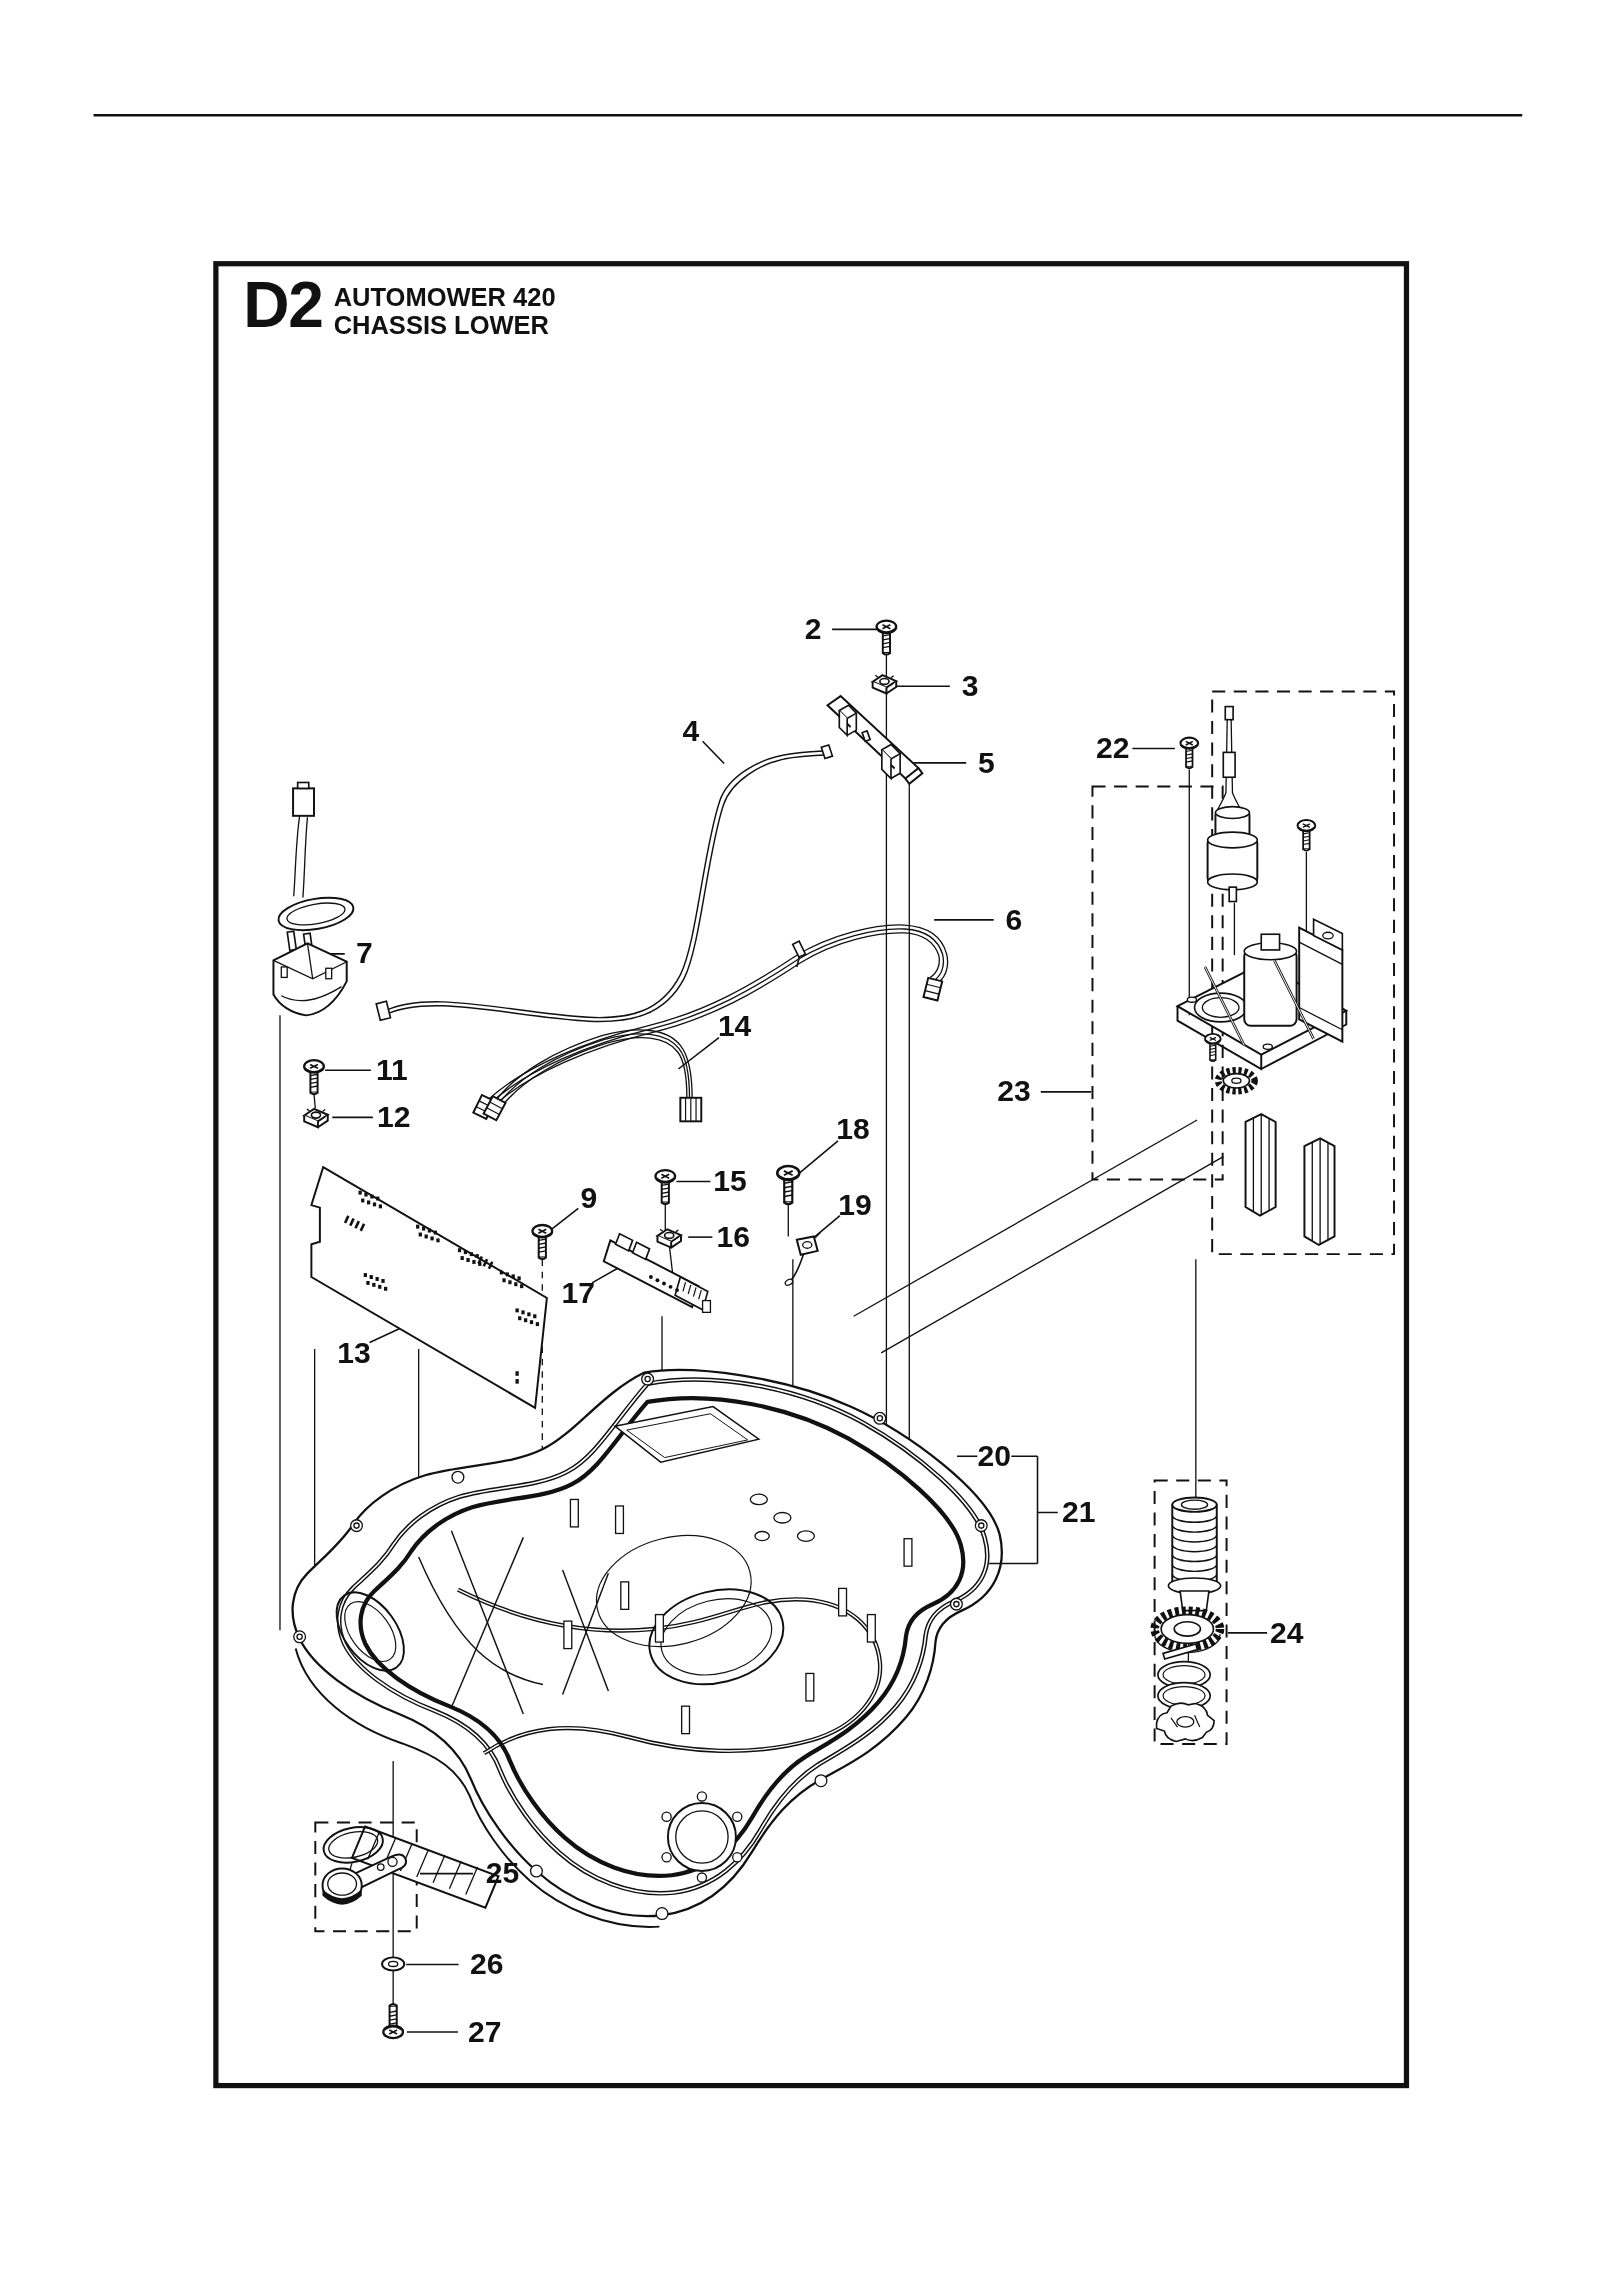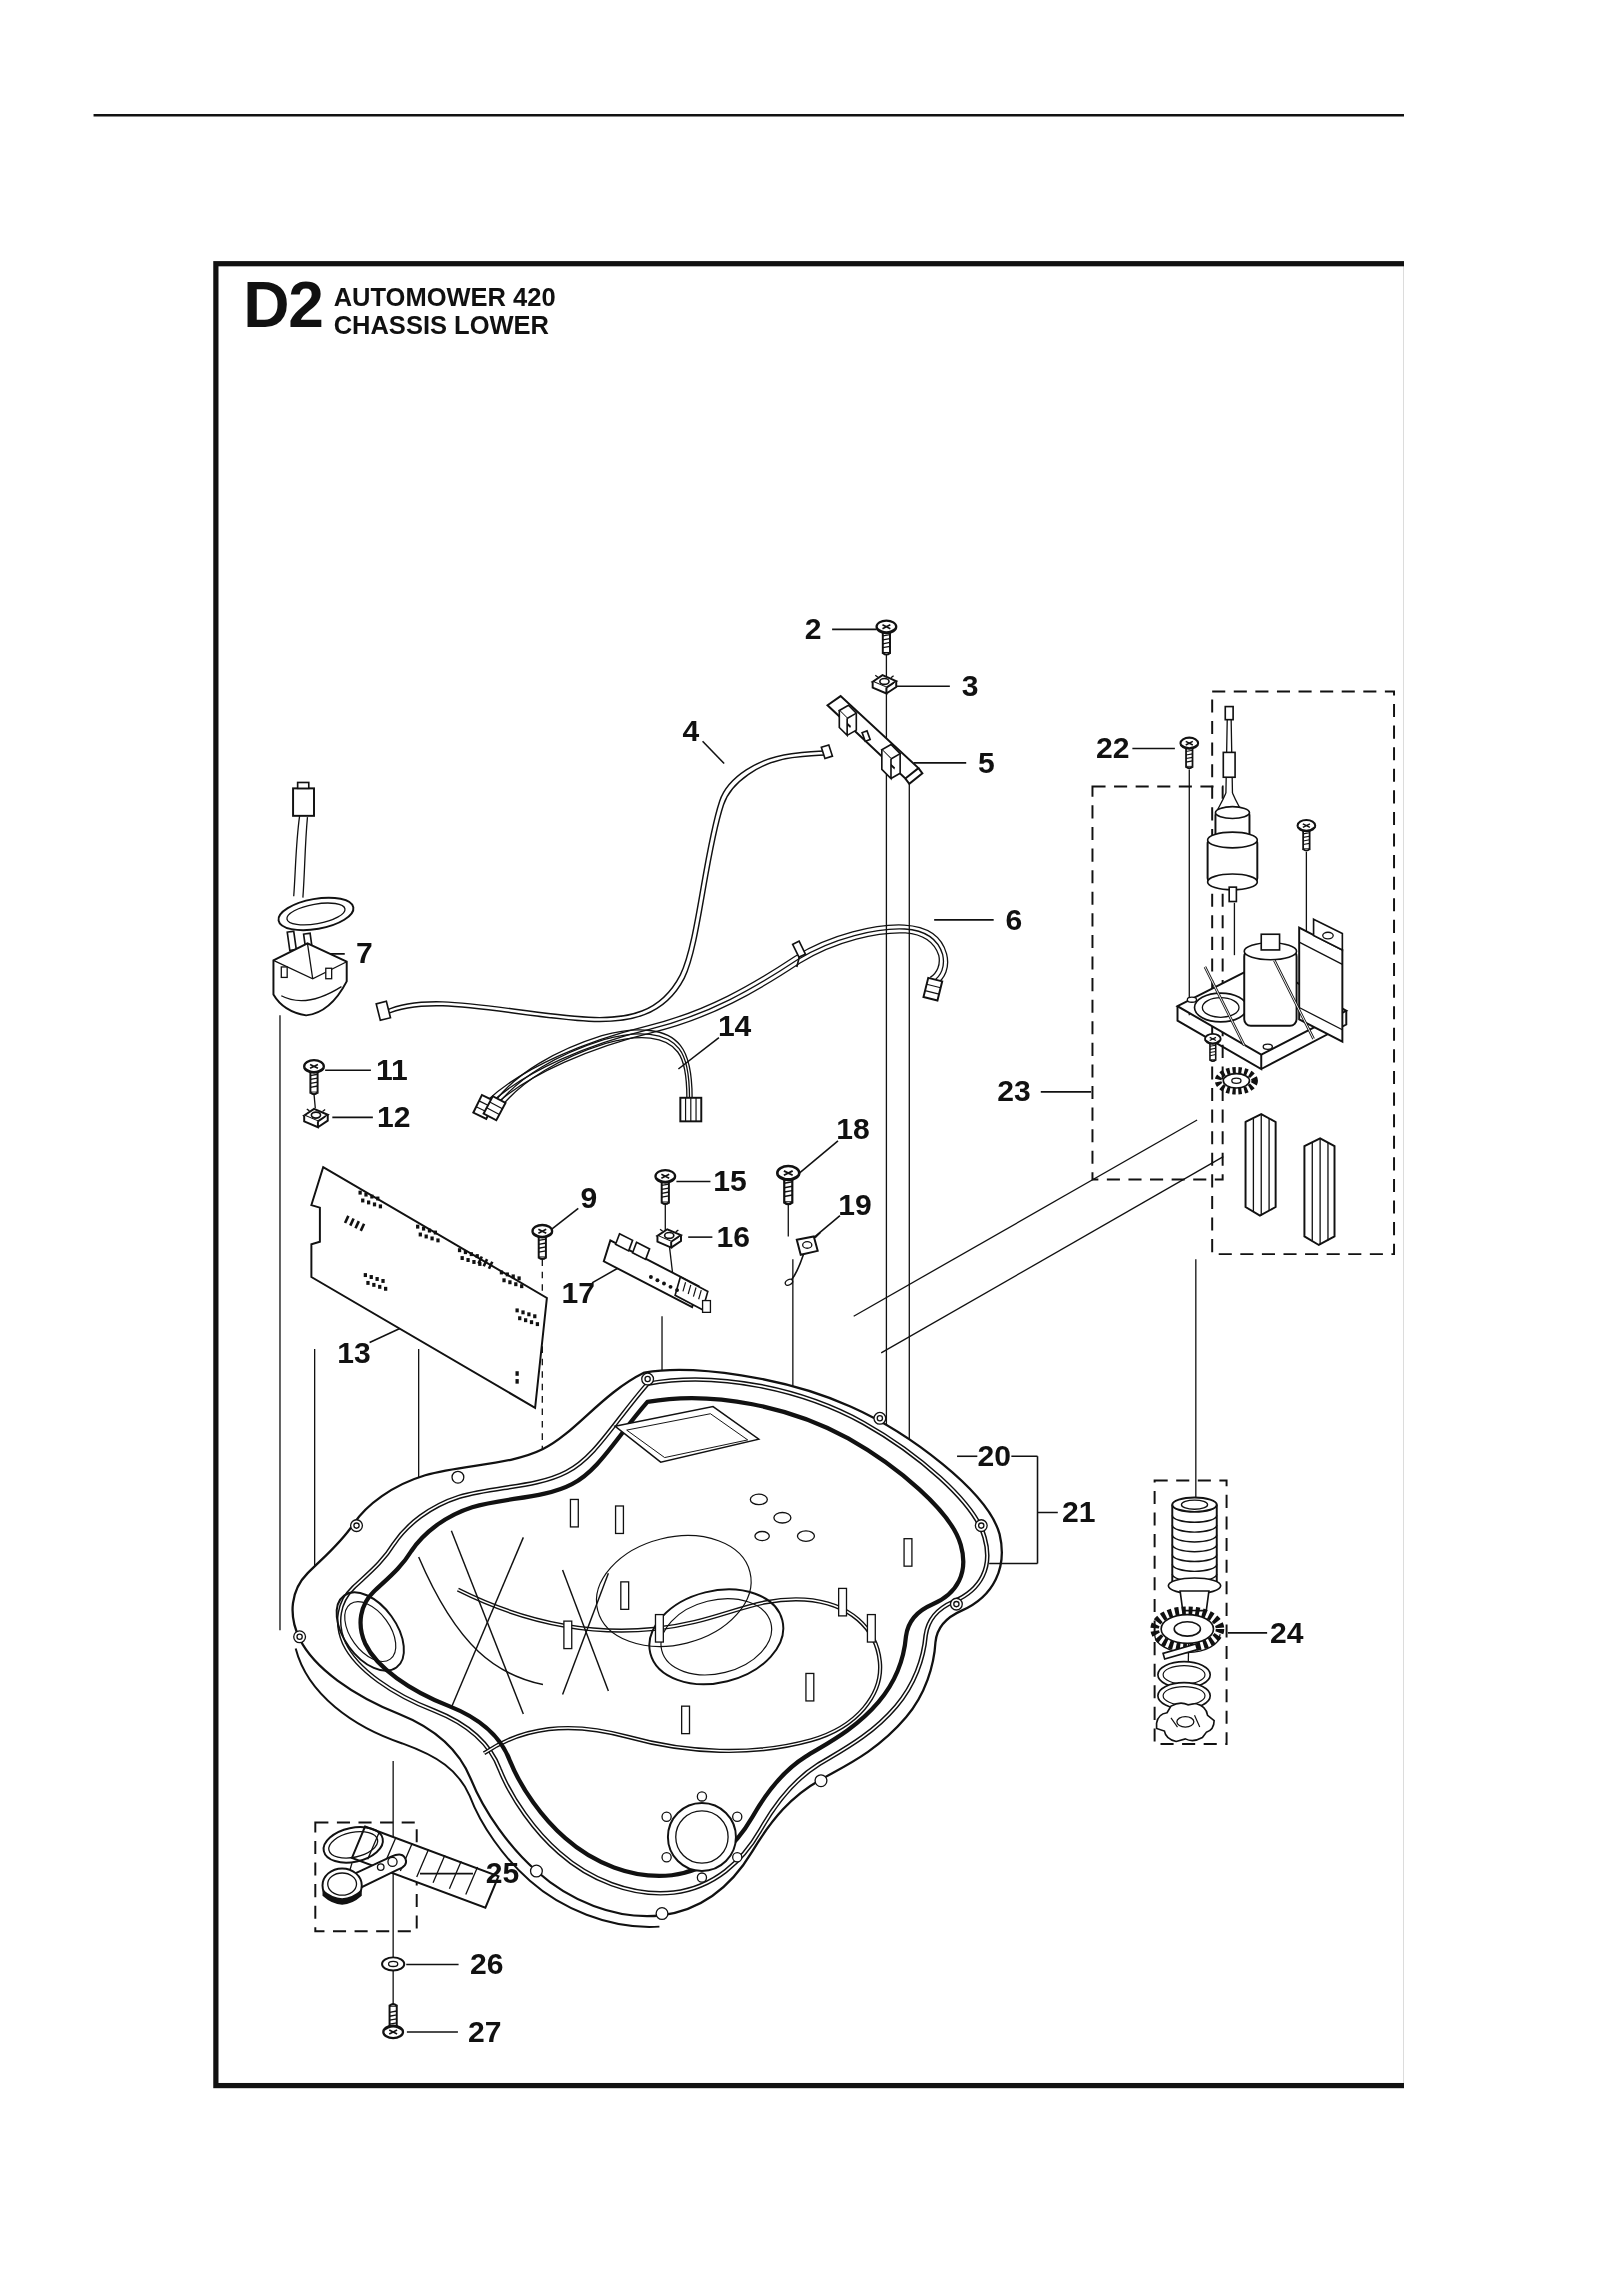--- a/index.html
+++ b/index.html
@@ -1,16 +1,16 @@
 <!DOCTYPE html>
 <html style="font-size:10.5px"><head>
 <meta charset="utf-8">
 <style>
   html,body{margin:0;padding:0;background:#ffffff;}
-  .page{position:relative;width:1404px;height:2295px;background:#ffffff;overflow:hidden;
+  .page{position:relative;width:1623px;height:2295px;background:#ffffff;overflow:hidden;
         font-family:"Liberation Sans", sans-serif;}
   svg{position:absolute;left:0;top:0;}
   .lbl{font-family:"Liberation Sans", sans-serif;font-weight:bold;font-size:46px;fill:#111;}
   .ttl-code{font-family:"Liberation Sans", sans-serif;font-weight:bold;font-size:98px;fill:#111;letter-spacing:-2px;}
   .ttl-line{font-family:"Liberation Sans", sans-serif;font-weight:bold;font-size:39px;fill:#111;letter-spacing:0px;}
   .ln{stroke:#111;fill:none;}
   .prt{stroke:#111;fill:#fff;}
 </style>
 </head>
 <body>

